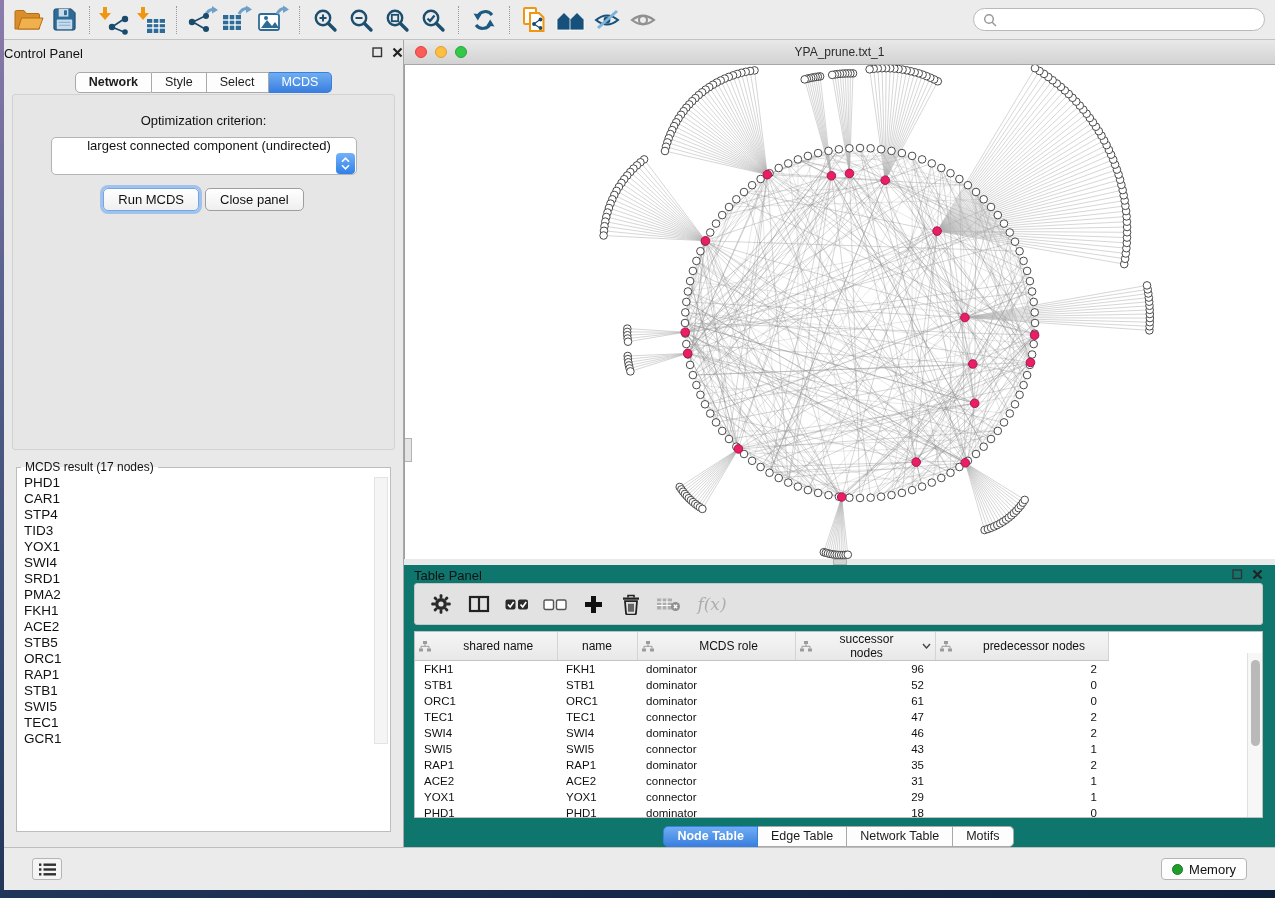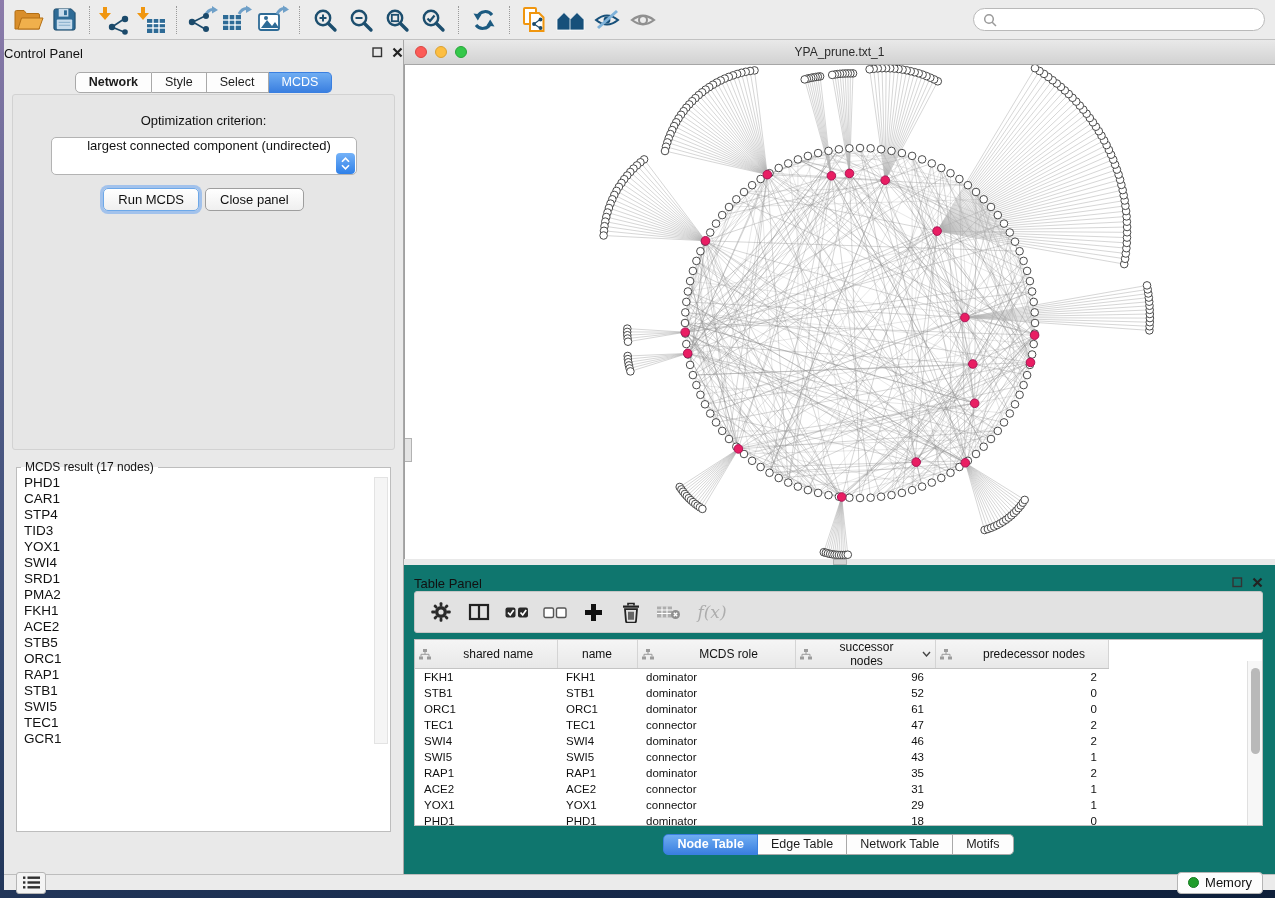--- a/index.html
+++ b/index.html
@@ -69,21 +69,21 @@
   .node-table th { height:21px; background:linear-gradient(#f5f5f5,#e8e8e8); border-right:1px solid #d4d4d4; border-bottom:1px solid #c4c4c4; font-weight:normal; font-size:12px; padding:0 4px; }
   .th-inner { display:flex; align-items:center; gap:13px; }
   .th-inner .th-label { flex:1; text-align:center; }
   .node-table td { height:16px; padding:0 6px 0 9px; white-space:nowrap; overflow:hidden; }
   .node-table td.num { text-align:right; padding-right:11px; }
   .vscroll { position:absolute; right:0; top:21px; bottom:0; width:15px; background:#f7f7f7; border-left:1px solid #e0e0e0; }
   .vthumb { position:absolute; left:2.5px; top:7px; width:9px; height:86px; background:#b9b9b9; border-radius:5px; }
   .tp-tabs { margin-top:8px; }
 
   
-  .status-bar { height:16px; flex-shrink:0; background:#ebebeb; border-top:1px solid #bdbdbd; display:flex; align-items:center; padding:0 12px; }
+  .status-bar { height:43px; flex-shrink:0; background:#ebebeb; border-top:1px solid #bdbdbd; display:flex; align-items:center; padding:0 28px; }
   .list-btn { width:30px; height:22px; background:#f4f4f4; border:1px solid #b5b5b5; border-radius:3px; display:flex; align-items:center; justify-content:center; }
   .memory-btn { margin-left:auto; height:22px; background:#fdfdfd; border:1px solid #b5b5b5; border-radius:4px; display:flex; align-items:center; gap:6px; padding:0 10px; font-size:13px; }
   .mem-dot { width:11px; height:11px; border-radius:50%; background:#1f9d2b; border:1px solid #157a20; }
 
   
   .ec { stroke:#9b9b9b; stroke-opacity:0.35; stroke-width:0.7; }
   .eh { stroke:#8c8c8c; stroke-opacity:0.5;  stroke-width:0.7; }
   .ef { stroke:#b0b0b0; stroke-opacity:0.75; stroke-width:0.7; }
   .nd { fill:#fff; stroke:#4a4a4a; stroke-width:1; }
   .nh { fill:#e91e63; stroke:#ad1457; stroke-width:1; }

